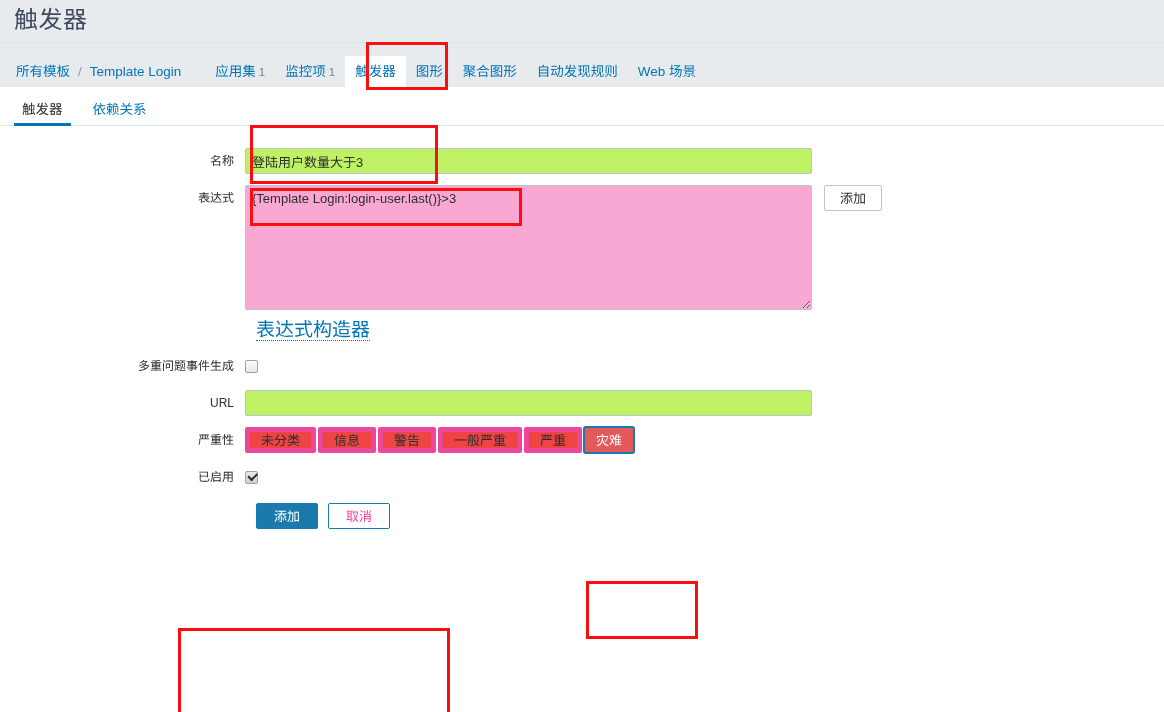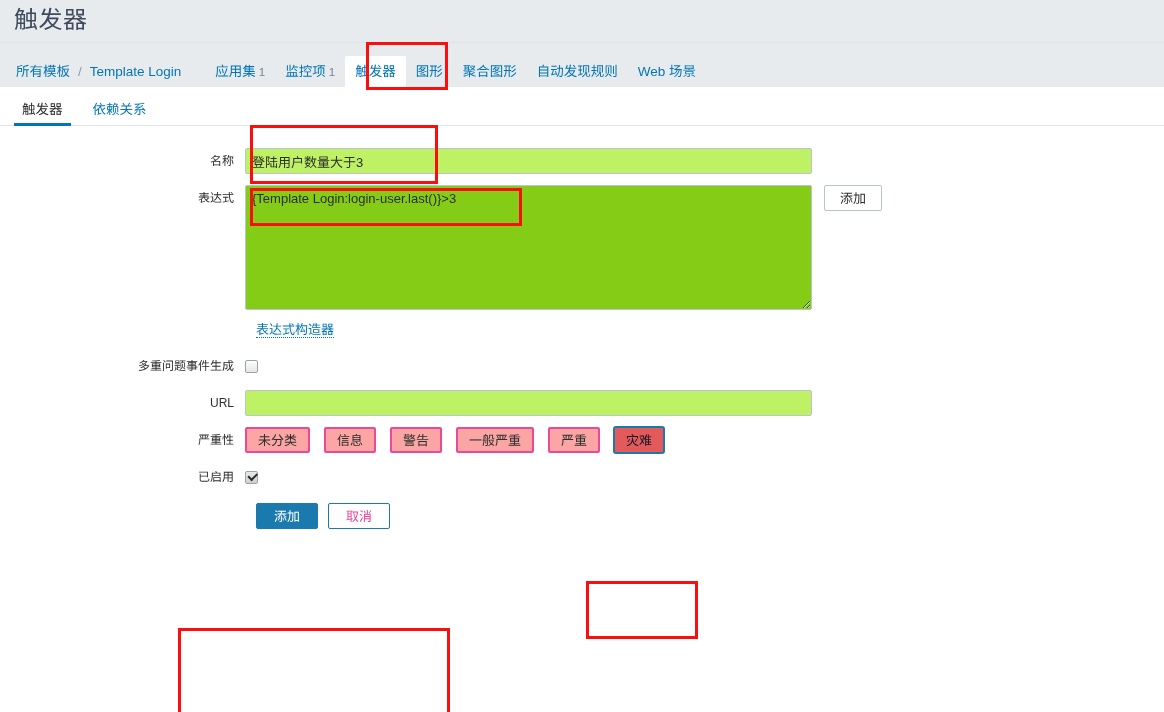--- a/index.html
+++ b/index.html
@@ -150,21 +150,21 @@
     padding: 0 6px;
     font-family: "Liberation Sans", "DejaVu Sans", sans-serif;
     font-size: 13px;
     color: #2e2e2e;
     border-radius: 2px;
     outline: none;
   }
   textarea.ta {
     width: 567px;
     border: 1px solid #b8c4ce;
-    background: #84cc16;
+    background: #f9a8d4;
     padding: 5px 6px;
     font-family: "Liberation Sans", "DejaVu Sans", sans-serif;
     font-size: 13px;
     color: #2e2e2e;
     border-radius: 2px;
     resize: both;
     outline: none;
     display: block;
   }
   textarea.ta-expr { height: 125px; }
@@ -182,21 +182,21 @@
     min-width: 58px;
     padding: 0 12px;
     background: #fff;
     border: 1px solid #b8c4ce;
     color: #2e2e2e;
   }
   .add-wrap { margin-left: 12px; }
 
   .link-dotted {
     color: #0275b8;
-    font-size: 13px;
+    font-size: 19px;
     text-decoration: none;
     border-bottom: 1px dotted #0275b8;
     cursor: pointer;
     line-height: 18px;
     text-align: center;
   }
   .expr-links {
     margin-left: 245px;
     padding-left: 11px;
     margin-top: 4px;
@@ -230,35 +230,35 @@
     border-bottom: 2px solid #2b2b2b;
     transform: rotate(-45deg);
   }
   .cb-cell { line-height: 26px; height: 26px; display: flex; align-items: center; }
 
   
   .sev-group { display: flex; align-items: center; }
   .sev-btn {
     height: 26px;
     padding: 0 11px;
-    background: #fca5a5;
-    border: 2px solid #ec4899;
+    background: #ef4444;
+    border: 5px solid #ec4899;
     color: #2e2e2e;
     font-size: 13px;
     font-family: "Liberation Sans", "DejaVu Sans", sans-serif;
     border-radius: 2px;
-    margin-right: 14px;
+    margin-right: 2px;
     cursor: pointer;
     line-height: 1;
     white-space: nowrap;
   }
   .sev-btn.selected {
     background: #e45959;
     border: 1px solid #e45959;
-    color: #0f172a;
+    color: #ffffff;
     outline: 2px solid #1a7aad;
     outline-offset: -1px;
     margin-right: 2px;
   }
 
   
   .footer-row {
     margin-left: 245px;
     padding-left: 11px;
     margin-top: 13px;

